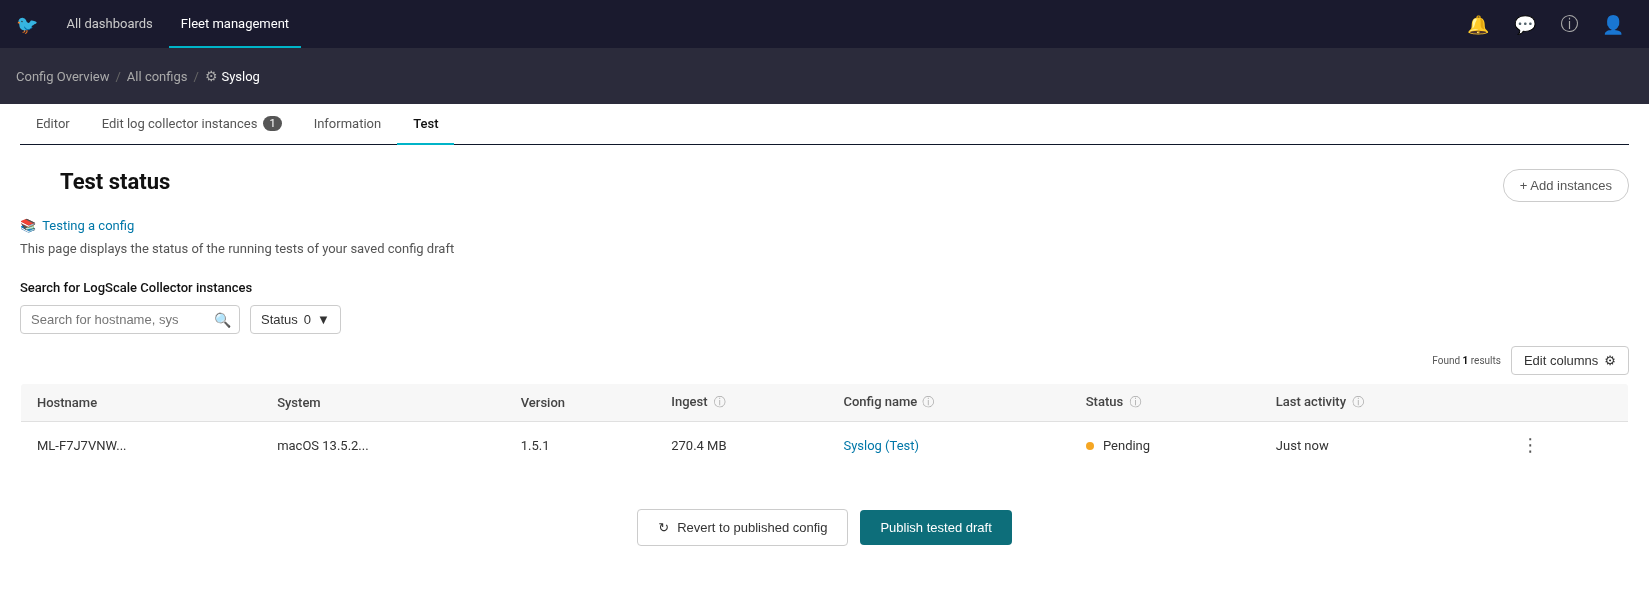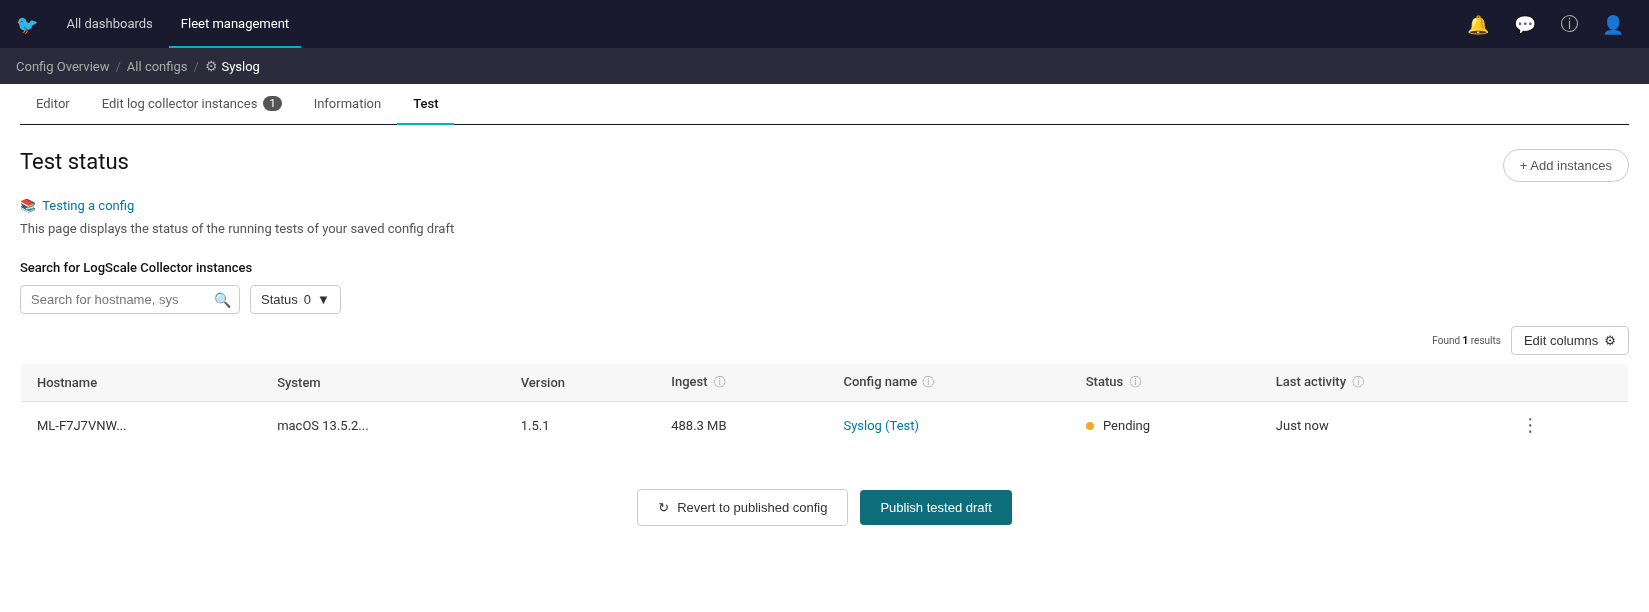--- a/index.html
+++ b/index.html
@@ -41,21 +41,21 @@
     .top-nav-right span {
       font-size: 18px;
       cursor: pointer;
       padding: 4px 8px;
       color: #aaa;
     }
 
     
     .breadcrumb {
       background: #2b2b3b;
-      height: 36px;
+      height: 56px;
       display: flex;
       align-items: center;
       padding: 0 16px;
       gap: 6px;
       color: #aaa;
       font-size: 13px;
     }
     .breadcrumb a { color: #aaa; text-decoration: none; cursor: pointer; }
     .breadcrumb .sep { color: #666; }
     .breadcrumb .current {
@@ -102,22 +102,23 @@
     .page-body { padding: 24px 0; }
 
     .page-header {
       display: flex;
       align-items: flex-start;
       justify-content: space-between;
       margin-bottom: 16px;
     }
     .page-title {
       font-size: 22px;
-      font-weight: 400;
+      font-weight: 700;
       color: #111;
+      margin-left: 40px;
     }
 
     .add-instances-btn {
       border: 1px solid #ccc;
       background: #fff;
       color: #555;
       padding: 8px 16px;
       border-radius: 16px;
       cursor: pointer;
       font-size: 13px;
@@ -419,21 +420,21 @@
             <span class="info-icon">ⓘ</span>
           </th>
           <th></th>
         </tr>
       </thead>
       <tbody id="table-body">
       <tr>
       <td>ML-F7J7VNW...</td>
       <td>macOS 13.5.2...</td>
       <td>1.5.1</td>
-      <td>488.3 MB</td>
+      <td>270.4 MB</td>
       <td>
         <a class="config-link">Syslog (Test)</a>
       </td>
       <td>
         <span class="status-dot status-pending"></span>
         <span>Pending</span>
       </td>
       <td>Just now</td>
       <td>
         <button class="actions-btn">⋮</button>

